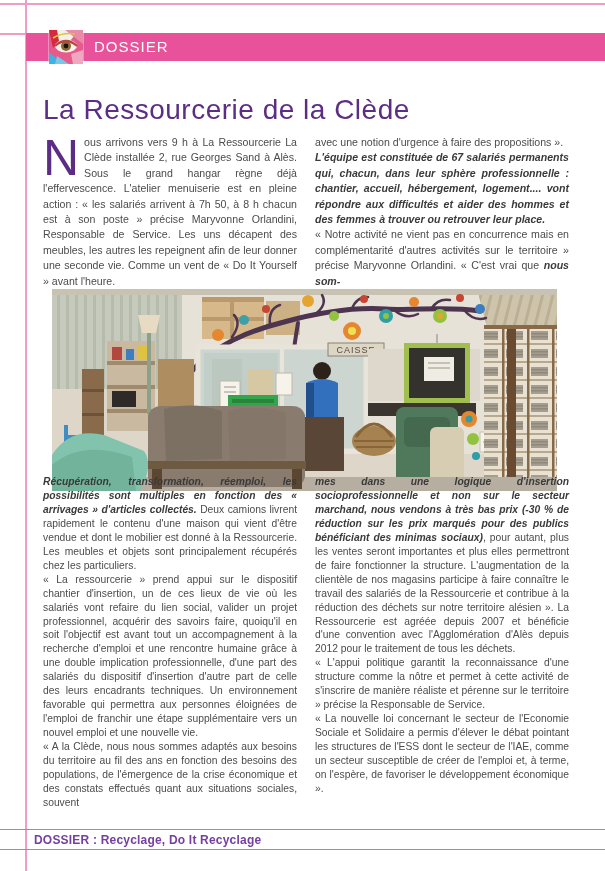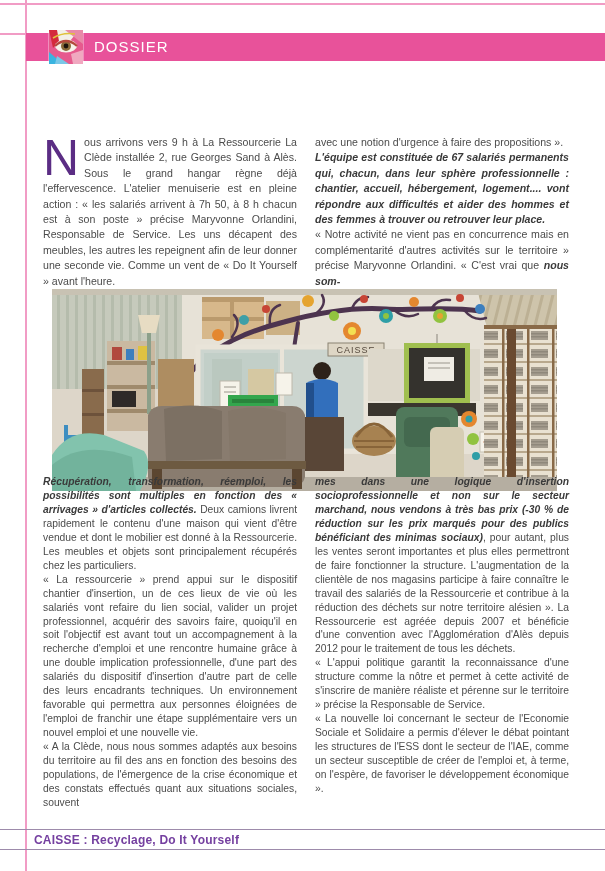--- a/index.html
+++ b/index.html
@@ -65,20 +65,21 @@
       <path d="M22,24 L34,20 L34,34 L24,34 Z" fill="#f0a8c0"></path>
       <ellipse cx="17" cy="16" rx="11" ry="6.5" fill="#f6f2ea"></ellipse>
       <circle cx="17" cy="16" r="5" fill="#8a6b3a"></circle>
       <circle cx="17" cy="16" r="2.4" fill="#1c140c"></circle>
       <path d="M6,16 Q17,6 28,16" fill="none" stroke="#b5483c" stroke-width="2.2"></path>
       <path d="M4,8 Q14,2 26,4" fill="none" stroke="#e0c23a" stroke-width="1.6"></path>
     </svg>
   </div>
   <div class="banner-label">DOSSIER</div>
 
+  <div class="title">La Ressourcerie de la Clède</div>
 
   <div class="cols top">
     <div class="col">
       <span class="dropcap">N</span><span><span>ous arrivons vers 9 h à La Ressourcerie La Clède installée 2, rue Georges Sand à Alès. Sous le grand hangar règne déjà l'effervescence. L'atelier menuiserie est en pleine action : « les salariés arrivent à 7h 50, à 8 h chacun est à son poste » précise Maryvonne Orlandini, Responsable de Service. Les uns décapent des meubles, les autres les repeignent afin de leur donner une seconde vie. Comme un vent de « Do It Yourself » avant l'heure.</span></span>
     </div>
     <div class="col"><span>avec une notion d'urgence à faire des propositions ».</span><br><b>L'équipe est constituée de 67 salariés permanents qui, chacun, dans leur sphère professionnelle : chantier, accueil, hébergement, logement.... vont répondre aux difficultés et aider des hommes et des femmes à trouver ou retrouver leur place.</b><br><span>« Notre activité ne vient pas en concurrence mais en complémentarité d'autres activités sur le territoire » précise Maryvonne Orlandini. « C'est vrai que </span><b>nous som-</b></div>
   </div>
 
   <div class="photo">
     <svg width="505" height="202" viewBox="0 0 505 202">
@@ -240,16 +241,16 @@
       <path d="M0,176 Q30,150 80,168 L84,202 L0,202 Z" fill="#6fb49c"></path>
     </svg>
   </div>
 
   <div class="cols bottom">
     <div class="col"><b>Récupération, transformation, réemploi, les possibilités sont multiples en fonction des « arrivages » d'articles collectés. </b><span>Deux camions livrent rapidement le contenu d'une maison qui vient d'être vendue et dont le mobilier est donné à la Ressourcerie. Les meubles et objets sont principalement récupérés chez les particuliers.</span><br><span>« La ressourcerie » prend appui sur le dispositif chantier d'insertion, un de ces lieux de vie où les salariés vont refaire du lien social, valider un projet professionnel, acquérir des savoirs faire, quoiqu'il en soit l'objectif est avant tout un accompagnement à la recherche d'emploi et une rencontre humaine grâce à une double implication professionnelle, d'une part des salariés du dispositif d'insertion d'autre part de celle des leurs encadrants techniques. Un environnement favorable qui permettra aux personnes éloignées de l'emploi de franchir une étape supplémentaire vers un nouvel emploi et une nouvelle vie.</span><br><span>« A la Clède, nous nous sommes adaptés aux besoins du territoire au fil des ans en fonction des besoins des populations, de l'émergence de la crise économique et des constats effectués quant aux situations sociales, souvent</span></div>
     <div class="col"><b>mes dans une logique d'insertion socioprofessionnelle et non sur le secteur marchand, nous vendons à très bas prix (-30 % de réduction sur les prix marqués pour des publics bénéficiant des minimas sociaux)</b><span>, pour autant, plus les ventes seront importantes et plus elles permettront de faire fonctionner la structure. L'augmentation de la clientèle de nos magasins participe à faire connaître le travail des salariés de la Ressourcerie et contribue à la réduction des déchets sur notre territoire alésien ». La Ressourcerie est agréée depuis 2007 et bénéficie d'une convention avec l'Agglomération d'Alès depuis 2012 pour le traitement de tous les déchets.</span><br><span>« L'appui politique garantit la reconnaissance d'une structure comme la nôtre et permet à cette activité de s'inscrire de manière réaliste et pérenne sur le territoire » précise la Responsable de Service.</span><br><span>« La nouvelle loi concernant le secteur de l'Economie Sociale et Solidaire a permis d'élever le débat pointant les structures de l'ESS dont le secteur de l'IAE, comme un secteur susceptible de créer de l'emploi et, à terme, on l'espère, de favoriser le développement économique ».</span></div>
   </div>
 
   <div class="footer-rule r1"></div>
-  <div class="footer-text">CAISSE : Recyclage, Do It Yourself</div>
+  <div class="footer-text">DOSSIER : Recyclage, Do It Recyclage</div>
   <div class="footer-rule r2"></div>
 
 </div>
 
 </body></html>

